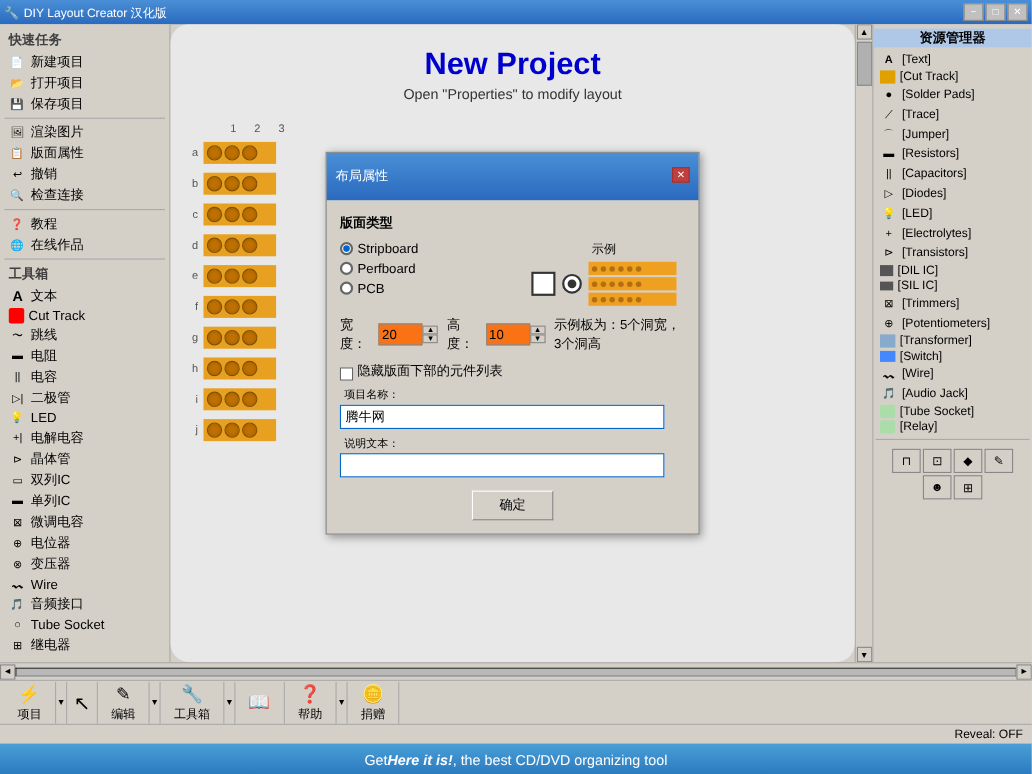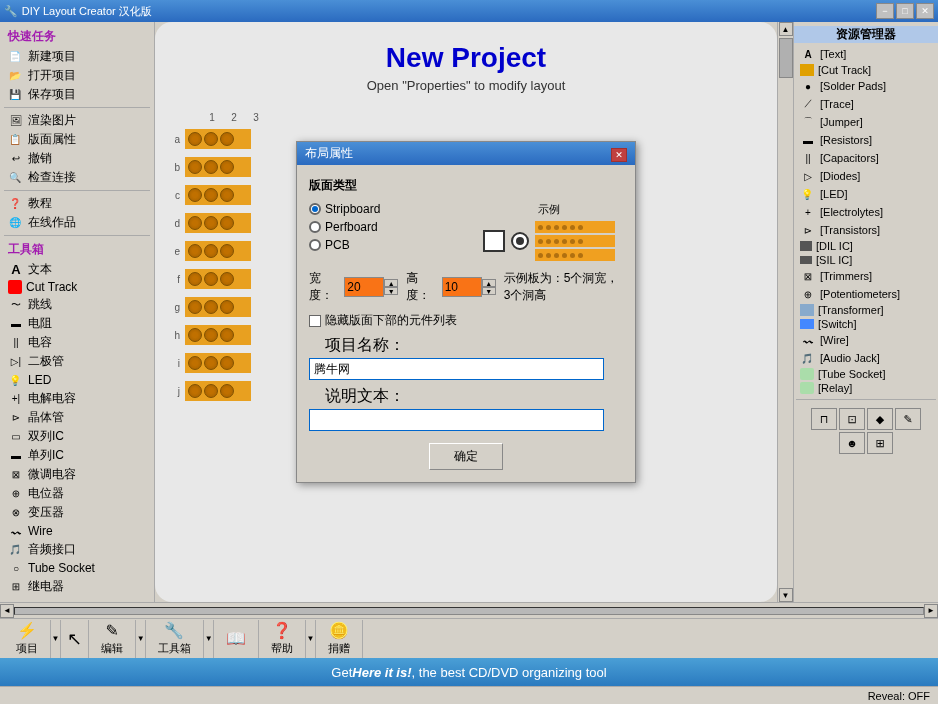--- a/index.html
+++ b/index.html
@@ -43,21 +43,21 @@
       border-right: 1px solid #aaa;
       overflow-y: auto;
       padding: 4px 0;
       flex-shrink: 0;
     }
 
     .sidebar-section-title {
       font-weight: bold;
       font-size: 12px;
       padding: 2px 8px;
-      color: #a21caf;
+      color: #404040;
     }
 
     .sidebar-item {
       display: flex;
       align-items: center;
       padding: 1px 8px;
       cursor: pointer;
       gap: 4px;
       color: #000;
       font-size: 12px;
@@ -180,24 +180,24 @@
       background: #d4d0c8;
       border: 1px solid #888;
       box-shadow: 2px 2px 8px rgba(0,0,0,0.4);
       width: 340px;
       min-height: 300px;
     }
 
     #dialog-title-bar {
       background: linear-gradient(to bottom, #4a8fd6, #2a6abf);
       color: white;
-      padding: 3px 8px;
+      padding: 13px 8px;
       display: flex;
       justify-content: space-between;
-      align-items: flex-end;
+      align-items: flex-start;
       font-size: 12px;
     }
 
     #dialog-close-btn {
       width: 16px; height: 14px;
       background: #c04040;
       border: 1px solid #a03030;
       color: white;
       font-size: 9px;
       display: flex;
@@ -309,35 +309,35 @@
     .spin-btn {
       width: 14px; height: 8px;
       background: #d4d0c8;
       border: 1px solid #888;
       display: flex; align-items: center; justify-content: center;
       font-size: 7px; cursor: pointer;
     }
 
     .checkbox-row {
       display: flex;
-      align-items: center;
+      align-items: flex-end;
       gap: 4px;
       margin: 6px 0;
       font-size: 12px;
     }
 
     .checkbox {
       width: 12px; height: 12px;
       border: 1px solid #666;
       background: white;
     }
 
     .field-label {
-      font-size: 16px;
-      margin: 6px 0 2px 16px;
+      font-size: 10px;
+      margin: 6px 0 2px 4px;
     }
 
     .text-input {
       width: 100%;
       height: 22px;
       border: 1px solid #0066cc;
       background: white;
       padding: 0 4px;
       font-size: 12px;
     }
@@ -952,22 +952,22 @@
       <span class="toolbar-btn-label">帮助</span>
     </div>
     <div class="toolbar-arrow">▼</div>
 
     <div class="toolbar-btn">
       <span class="toolbar-btn-icon">🪙</span>
       <span class="toolbar-btn-label">捐赠</span>
     </div>
   </div>
 
+  <div id="status-bar">
+    <span>Reveal: OFF</span>
+  </div>
+
   <div id="ad-banner">
     <span>Get </span>
     <span style="font-weight:bold;font-style:italic;">Here it is!</span>
     <span>, the best CD/DVD organizing tool</span>
   </div>
-
-  <div id="status-bar">
-    <span>Reveal: OFF</span>
-  </div>
 </div>
 
 </body></html>

